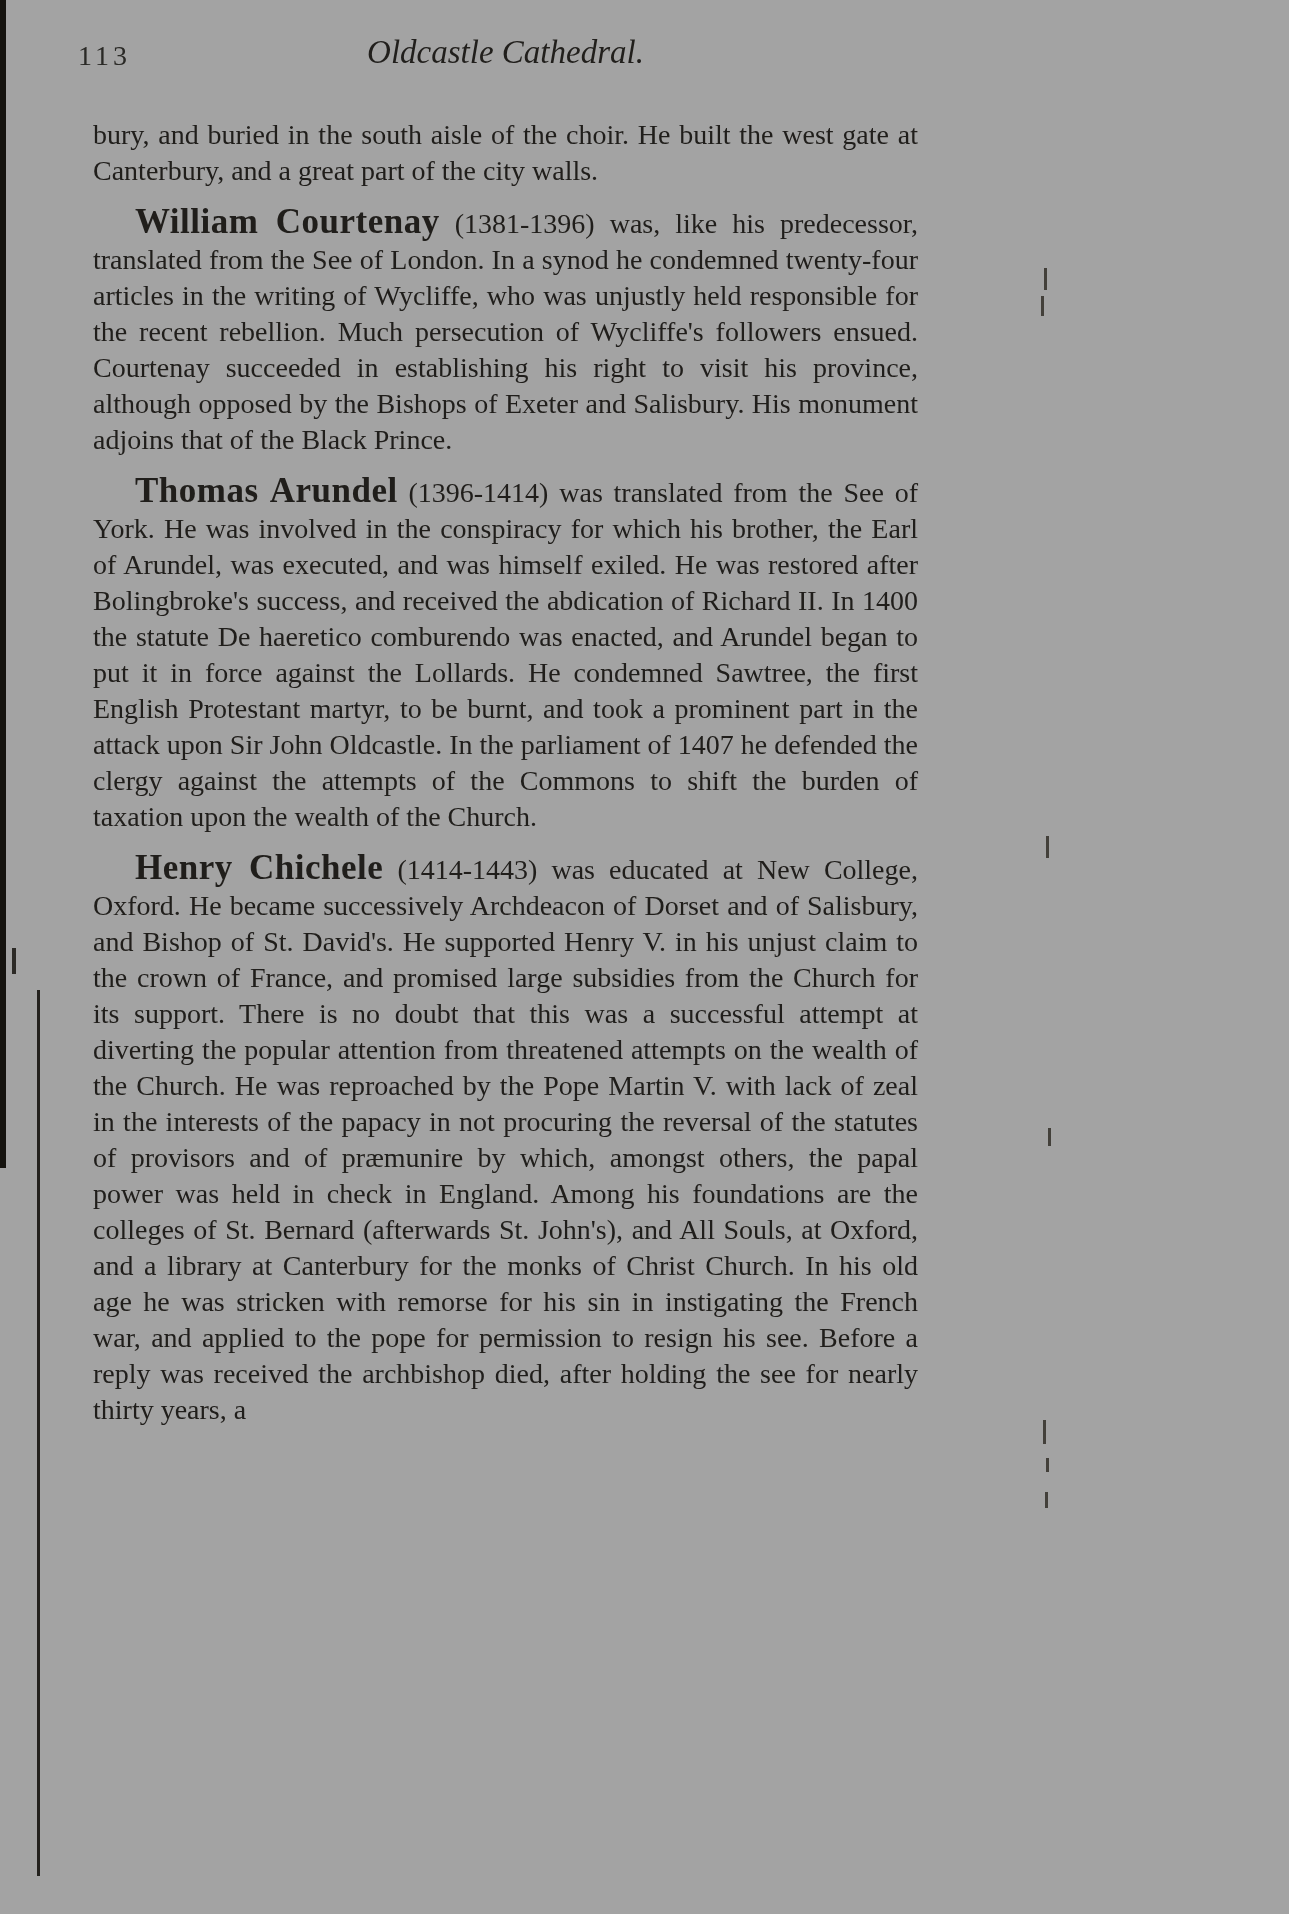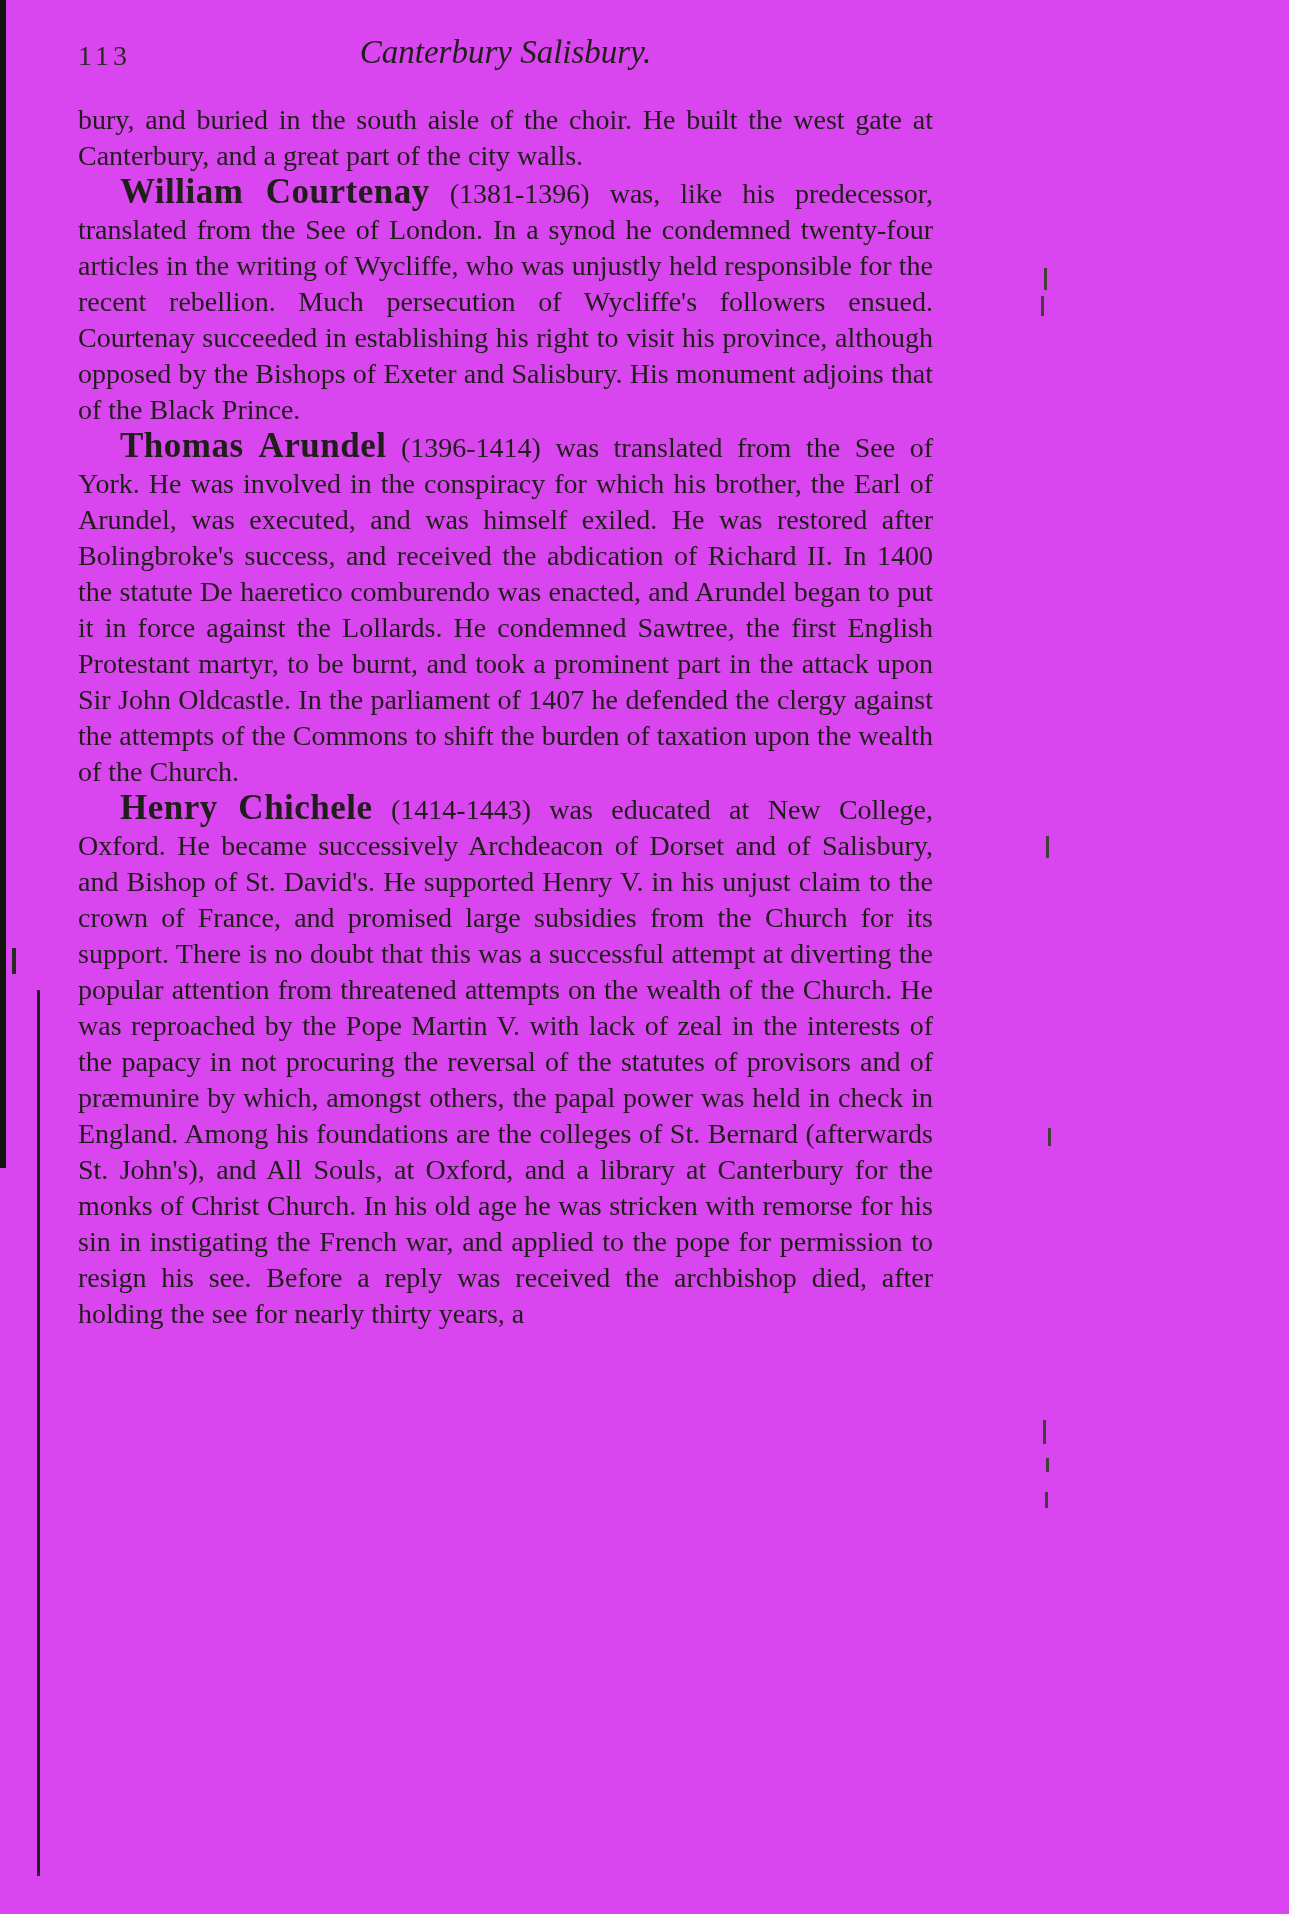--- a/index.html
+++ b/index.html
@@ -5,21 +5,21 @@
   html, body {
     margin: 0;
     padding: 0;
     background: #e9e7e2;
   }
   .page {
     position: relative;
     width: 1289px;
     height: 1914px;
     margin: 0 auto;
-    background: #d946ef;
+    background: #a3a3a3;
     color: #1c1b19;
     font-family: "Liberation Serif", "DejaVu Serif", serif;
     overflow: hidden;
   }
   .page-header {
     position: absolute;
     top: 34px;
     left: 78px;
     width: 855px;
     height: 44px;
@@ -43,21 +43,21 @@
     position: absolute;
     top: 102px;
     left: 78px;
     width: 855px;
     font-size: 28px;
     line-height: 36px;
     text-align: justify;
     color: #201e1b;
   }
   .para {
-    margin: 0;
+    margin: 15px;
     padding: 0;
     text-indent: 42px;
   }
   .para.no-indent {
     text-indent: 0;
   }
   .lead {
     font-weight: bold;
     font-size: 35px;
     letter-spacing: 0.5px;
@@ -109,21 +109,21 @@
   <div class="artifact margin-mark mark-1"></div>
   <div class="artifact margin-mark mark-2"></div>
   <div class="artifact margin-mark mark-3"></div>
   <div class="artifact margin-mark mark-4"></div>
   <div class="artifact margin-mark mark-5"></div>
   <div class="artifact margin-mark mark-6"></div>
   <div class="artifact margin-mark mark-7"></div>
 
   <header class="page-header">
     <span class="page-number">113</span>
-    <span class="running-title">Canterbury Salisbury.</span>
+    <span class="running-title">Oldcastle Cathedral.</span>
   </header>
 
   <main class="text-block">
 
     <p class="para no-indent"><span>bury, and buried in the south aisle of the choir. He built the west gate at Canterbury, and a great part of the city walls.</span></p>
 
     <p class="para"><span class="lead">William Courtenay</span><span> (1381-1396) was, like his predecessor, translated from the See of London. In a synod he condemned twenty-four articles in the writing of Wycliffe, who was unjustly held responsible for the recent rebellion. Much persecution of Wycliffe's followers ensued. Courtenay succeeded in establishing his right to visit his province, although opposed by the Bishops of Exeter and Salisbury. His monument adjoins that of the Black Prince.</span></p>
 
     <p class="para"><span class="lead">Thomas Arundel</span><span> (1396-1414) was translated from the See of York. He was involved in the conspiracy for which his brother, the Earl of Arundel, was executed, and was himself exiled. He was restored after Bolingbroke's success, and received the abdication of Richard II. In 1400 the statute </span><span class="italic">De haeretico comburendo</span><span> was enacted, and Arundel began to put it in force against the Lollards. He condemned Sawtree, the first English Protestant martyr, to be burnt, and took a prominent part in the attack upon Sir John Oldcastle. In the parliament of 1407 he defended the clergy against the attempts of the Commons to shift the burden of taxation upon the wealth of the Church.</span></p>
 

